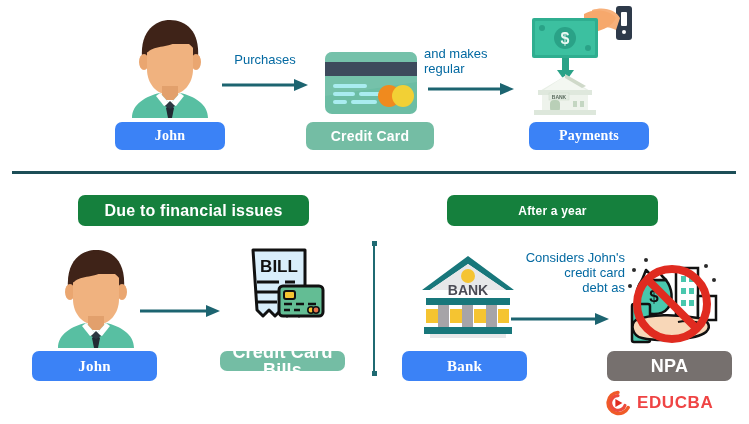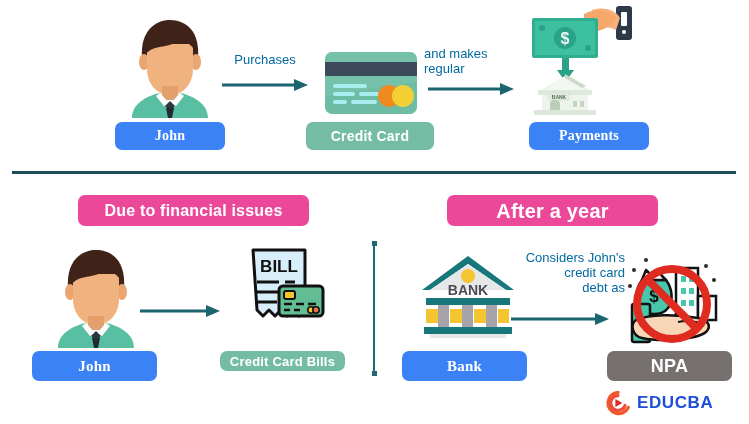--- a/index.html
+++ b/index.html
@@ -33,21 +33,21 @@
     color: #ffffff;
     font-weight: bold;
     letter-spacing: 0.2px;
     text-align: center;
     box-sizing: border-box;
     line-height: 1;
   }
   .pill.dark   { background: #3b82f6; font-family: Liberation Serif, serif; }
   .pill.light  { background: #74bda4; }
   .pill.gray   { background: #76706e; }
-  .pill.banner { background: #ec4899; }
+  .pill.banner { background: #15803d; }
 
   
   .conn-text {
     position: absolute;
     color: #0369a1;
     font-size: 13px;
     line-height: 15px;
     white-space: pre-line;
   }
   .conn-text.right { text-align: left; }
@@ -71,21 +71,21 @@
   }
 
   
   .logo-wrap {
     position: absolute;
     display: flex;
     align-items: center;
     gap: 6px;
   }
   .logo-text {
-    color: #1d4ed8;
+    color: #ef4444;
     font-size: 17px;
     font-weight: bold;
     letter-spacing: 0.6px;
   }
   svg { display: block; }
 </style>
 </head>
 <body>
 
 <div id="canvas">
@@ -241,30 +241,30 @@
       <line x1="41" y1="58" x2="49" y2="58" stroke="#111111" stroke-width="2.5"></line>
       <line x1="53" y1="58" x2="61" y2="58" stroke="#111111" stroke-width="2.5"></line>
       <line x1="65" y1="58" x2="73" y2="58" stroke="#111111" stroke-width="2.5"></line>
       <line x1="41" y1="64" x2="47" y2="64" stroke="#111111" stroke-width="2.5"></line>
       <line x1="51" y1="64" x2="57" y2="64" stroke="#111111" stroke-width="2.5"></line>
       <circle cx="68" cy="64" r="3.2" fill="#f5c431" stroke="#111111" stroke-width="1.6"></circle>
       <circle cx="73" cy="64" r="3.2" fill="#e8704a" stroke="#111111" stroke-width="1.6"></circle>
     </svg>
   </div>
 
-  <div class="pill light" style="left:220px; top:351px; width:125px; height:20px; font-size:13px;">
+  <div class="pill light" style="left:220px; top:351px; width:125px; height:20px; font-size:18px;">
     <span>Credit Card Bills</span>
   </div>
 
   <div class="vdivider" style="left:373px; top:243px; width:2px; height:131px;">
     <span class="cap" style="top:-2px;"></span>
     <span class="cap" style="bottom:-2px;"></span>
   </div>
 
-  <div class="pill banner" style="left:447px; top:195px; width:211px; height:31px; font-size:20px;justify-content:center;">
+  <div class="pill banner" style="left:447px; top:195px; width:211px; height:31px; font-size:12px;justify-content:center;">
     <span>After a year</span>
   </div>
 
   <div class="abs" style="left:420px; top:254px; width:96px; height:92px;">
     <svg width="96" height="92" viewBox="0 0 96 92">
 
       <polygon points="48,2 94,36 86,36 48,10 10,36 2,36" fill="#18777b"></polygon>
       <polygon points="48,10 86,36 10,36" fill="#e6e7e9"></polygon>
       <circle cx="48" cy="22" r="7" fill="#f5c431"></circle>
       <text x="48" y="41" font-family="Liberation Sans, sans-serif" font-size="14" font-weight="bold" fill="#4b4b55" text-anchor="middle">BANK</text>

